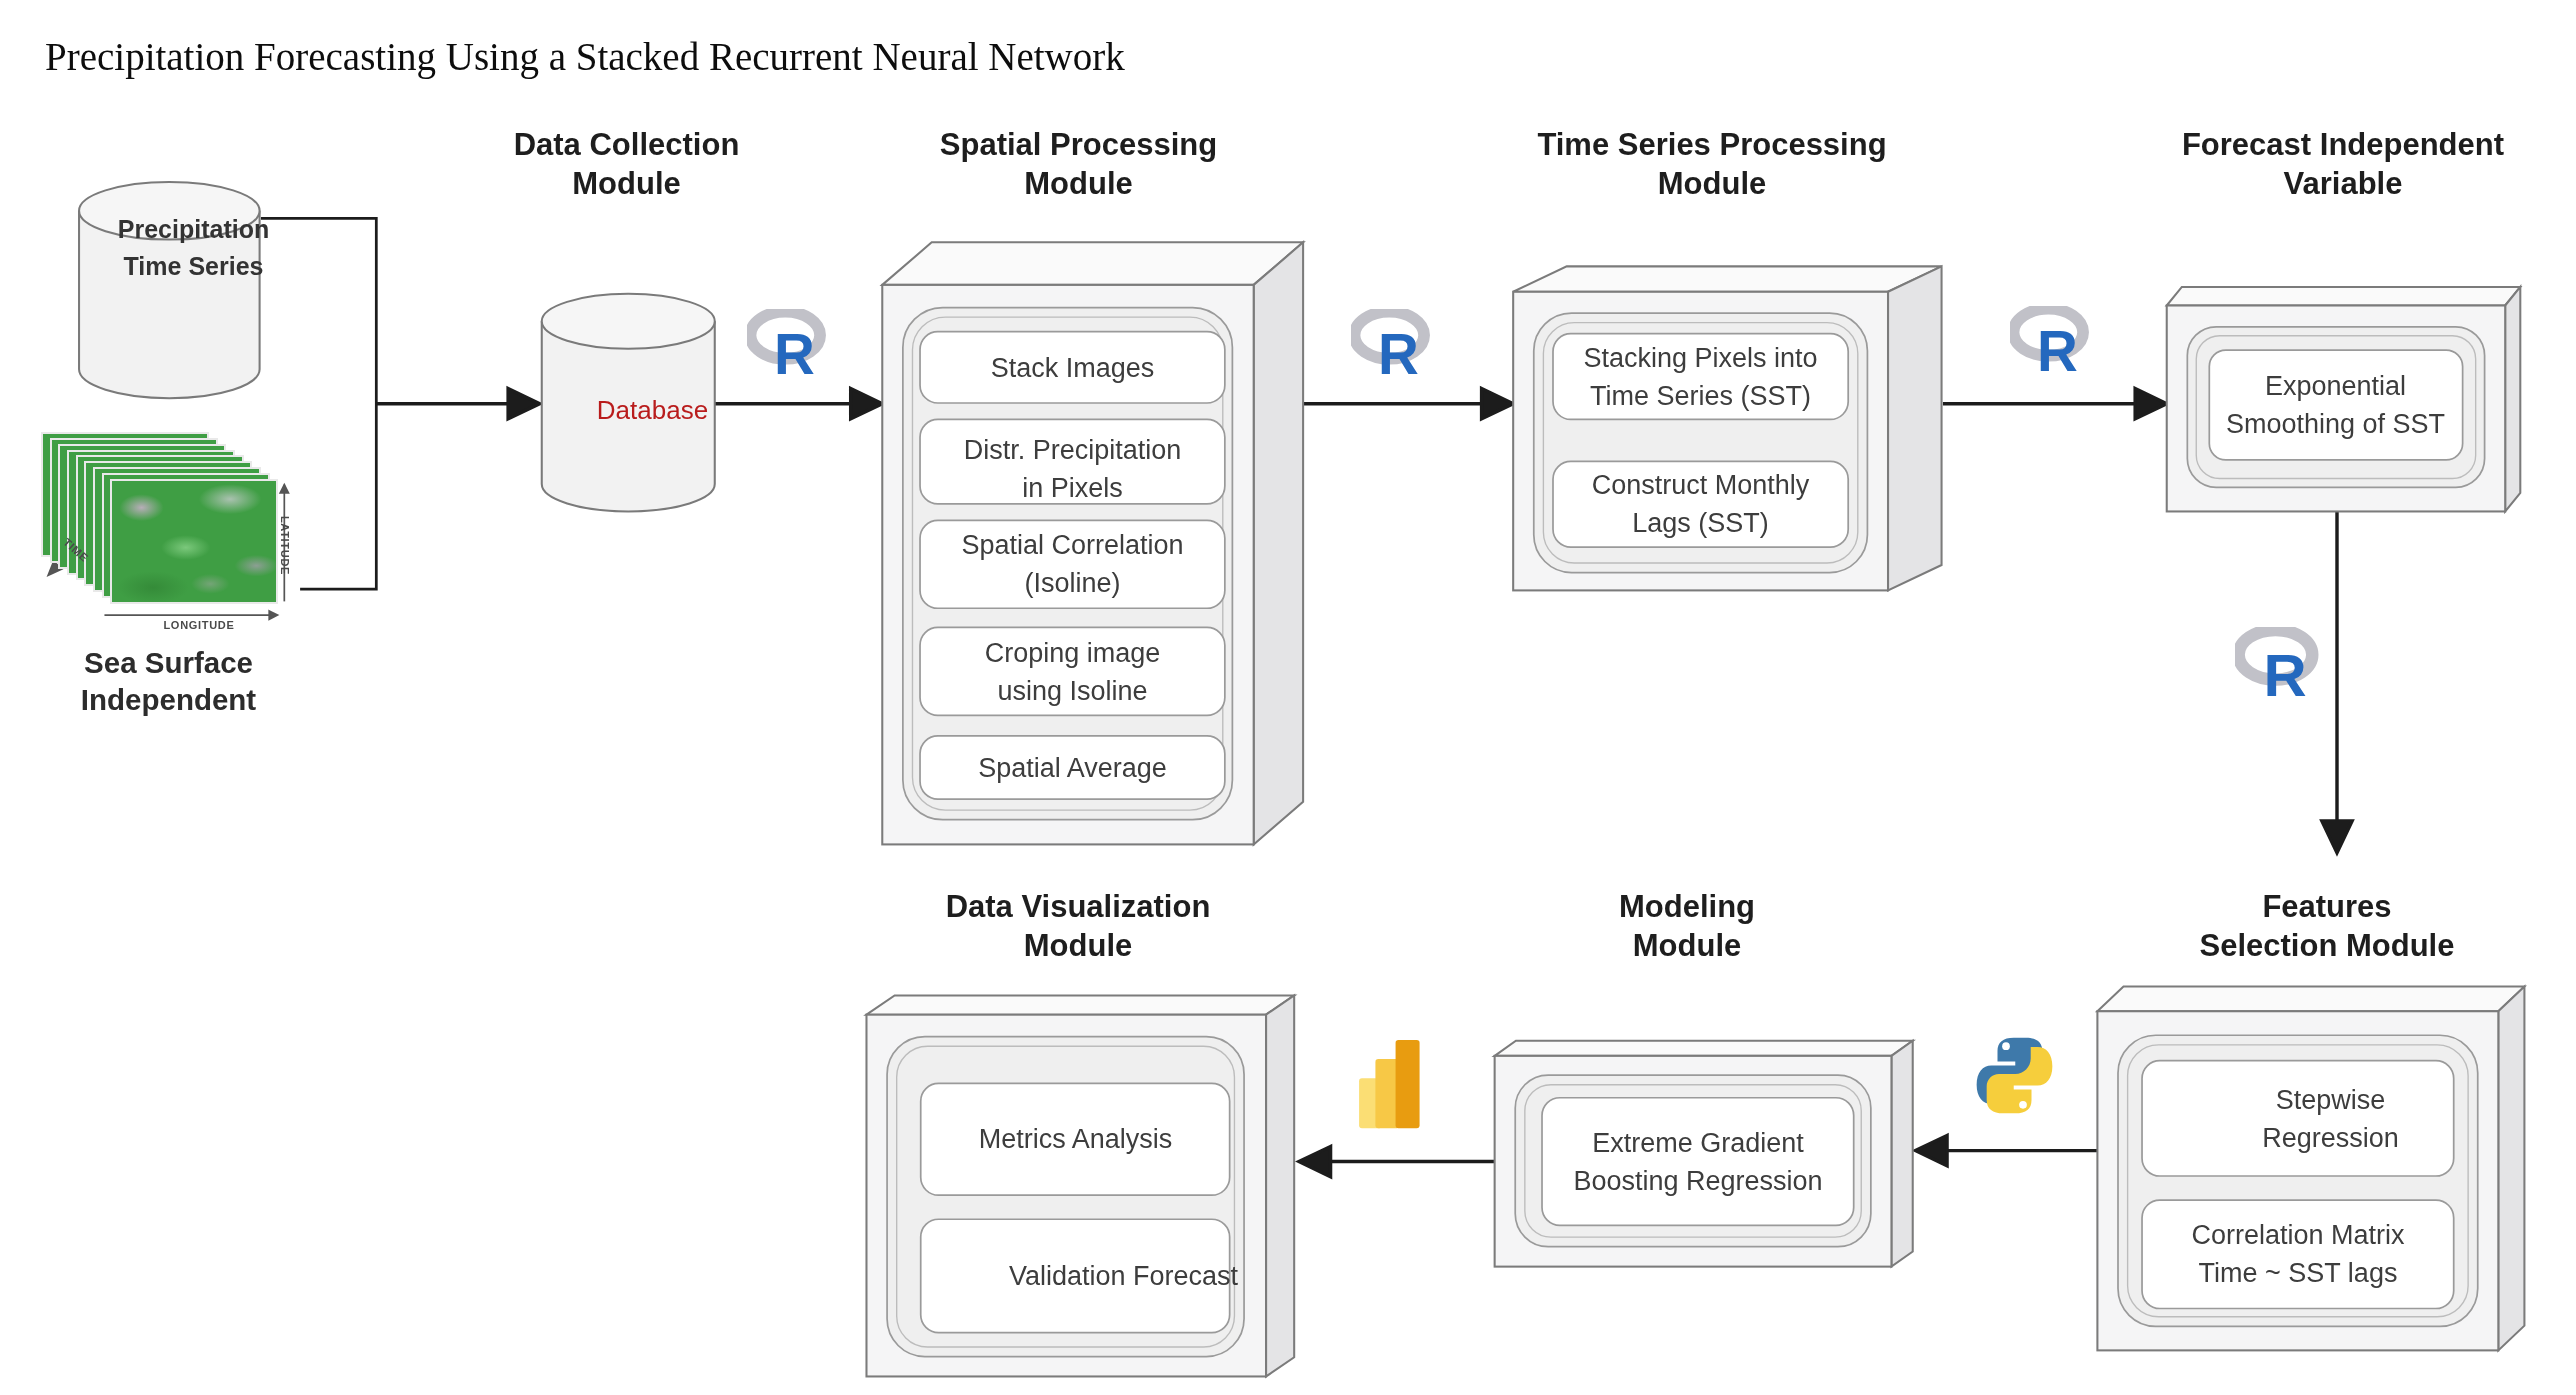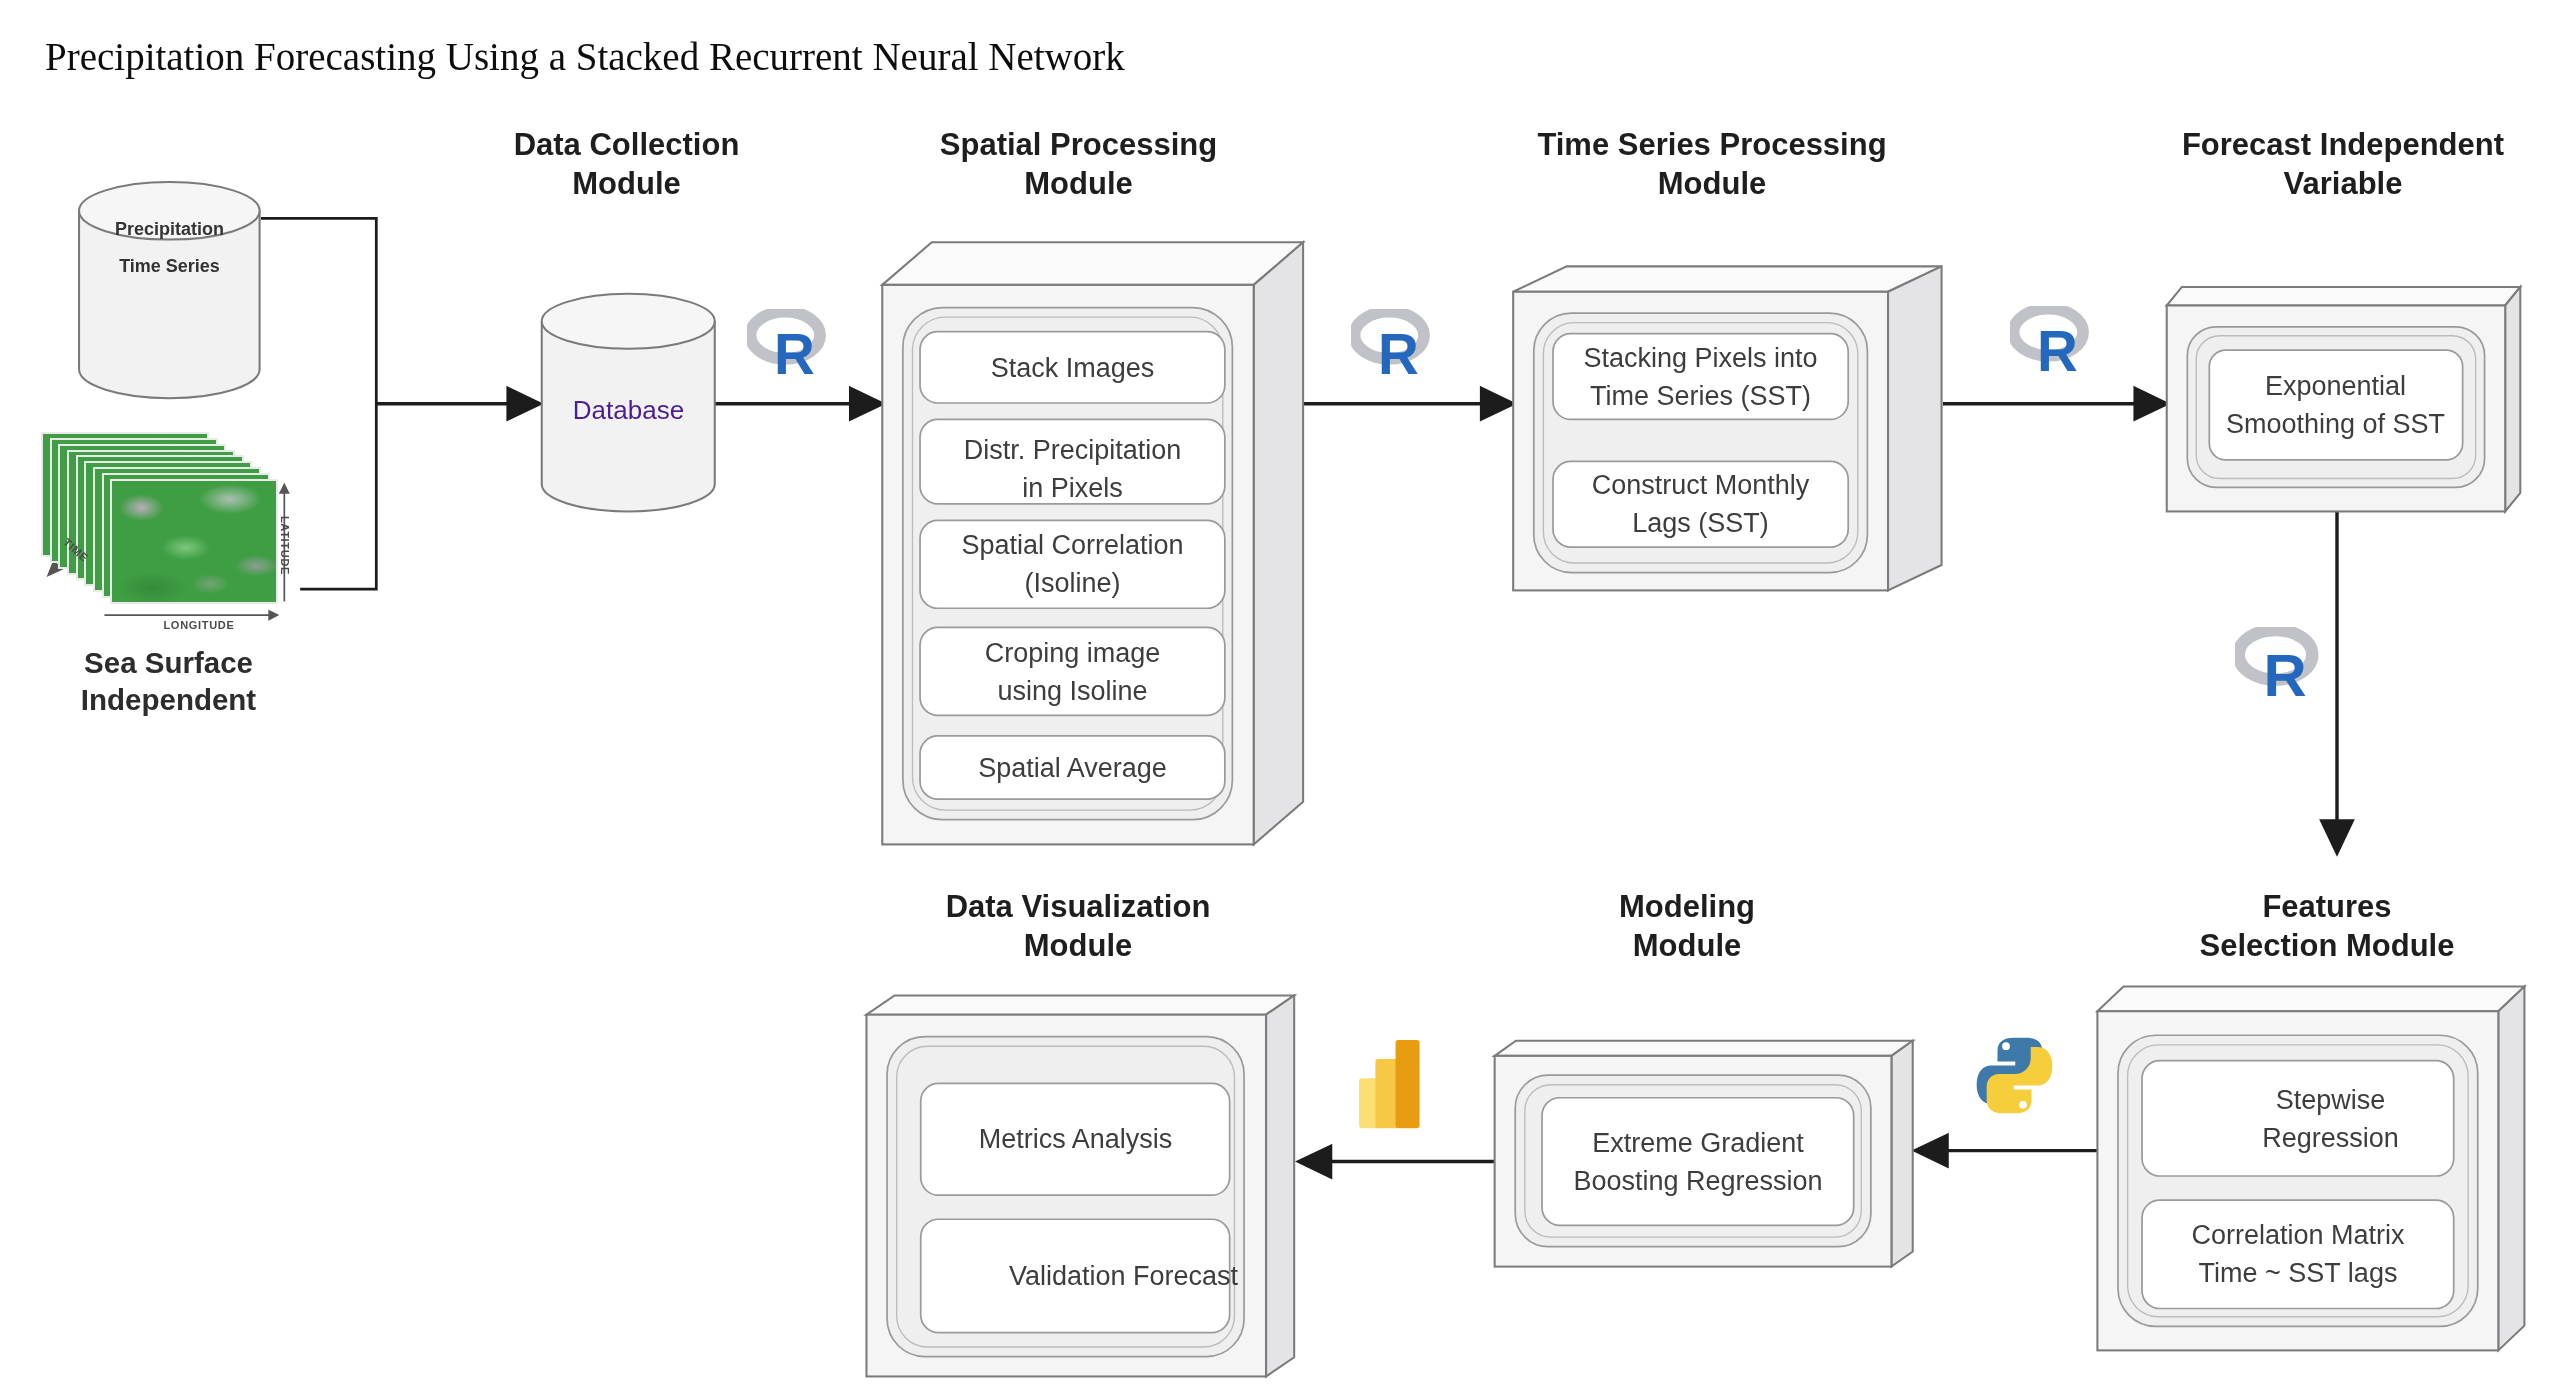--- a/index.html
+++ b/index.html
@@ -14,22 +14,22 @@
   }
   .title {
     font-family:"Liberation Serif", serif; font-size:39px; font-weight:400;
     color:#0d0d0d; text-align:left; white-space:nowrap;
   }
   .heading { font-weight:700; font-size:31px; line-height:39px; color:#1e1e1e; }
   .item {
     font-size:27px; line-height:38px; color:#3d3d3d;
     display:flex; align-items:center; justify-content:center;
   }
-  .cyl-label { font-size:18px; line-height:37px; font-weight:600; color:#333; }
-  .db-label  { font-size:26px; font-weight:400; color:#4c1d95; }
+  .cyl-label { font-size:25px; line-height:37px; font-weight:600; color:#333;padding-left:24px; }
+  .db-label  { font-size:26px; font-weight:400; color:#b91c1c;padding-left:24px; }
   .sst-caption { font-size:29.5px; line-height:37px; font-weight:700; color:#2c2c2c; }
   .axis { font-size:11px; color:#4a4a4a; letter-spacing:0.7px; font-weight:600; }
   .sst-frame {
     position:absolute; width:168px; height:125px;
     border:2.1px solid #e9e9e9; box-sizing:border-box;
     background-color:#3f9e44;
     background-image:
       radial-gradient(ellipse 34px 20.6px at 18% 22%, rgba(214,178,214,.8), transparent 65%),
       radial-gradient(ellipse 48px 23px at 72% 15%, rgba(206,206,212,.75), transparent 65%),
       radial-gradient(ellipse 41px 20.6px at 45% 55%, rgba(130,205,130,.9), transparent 60%),

